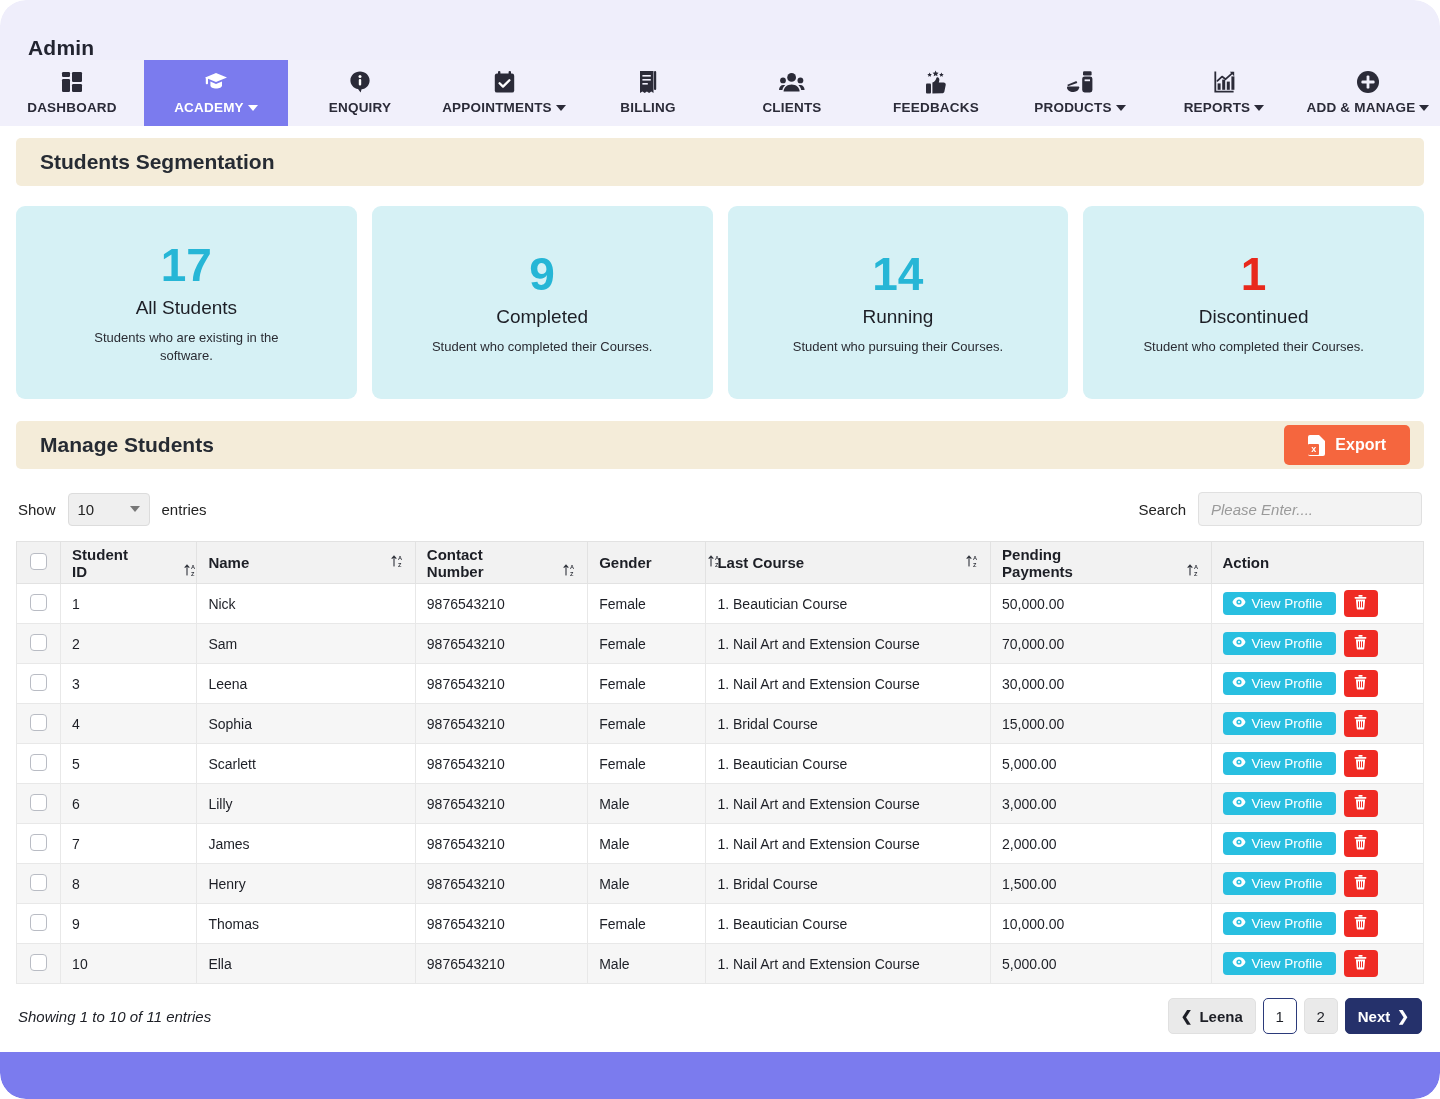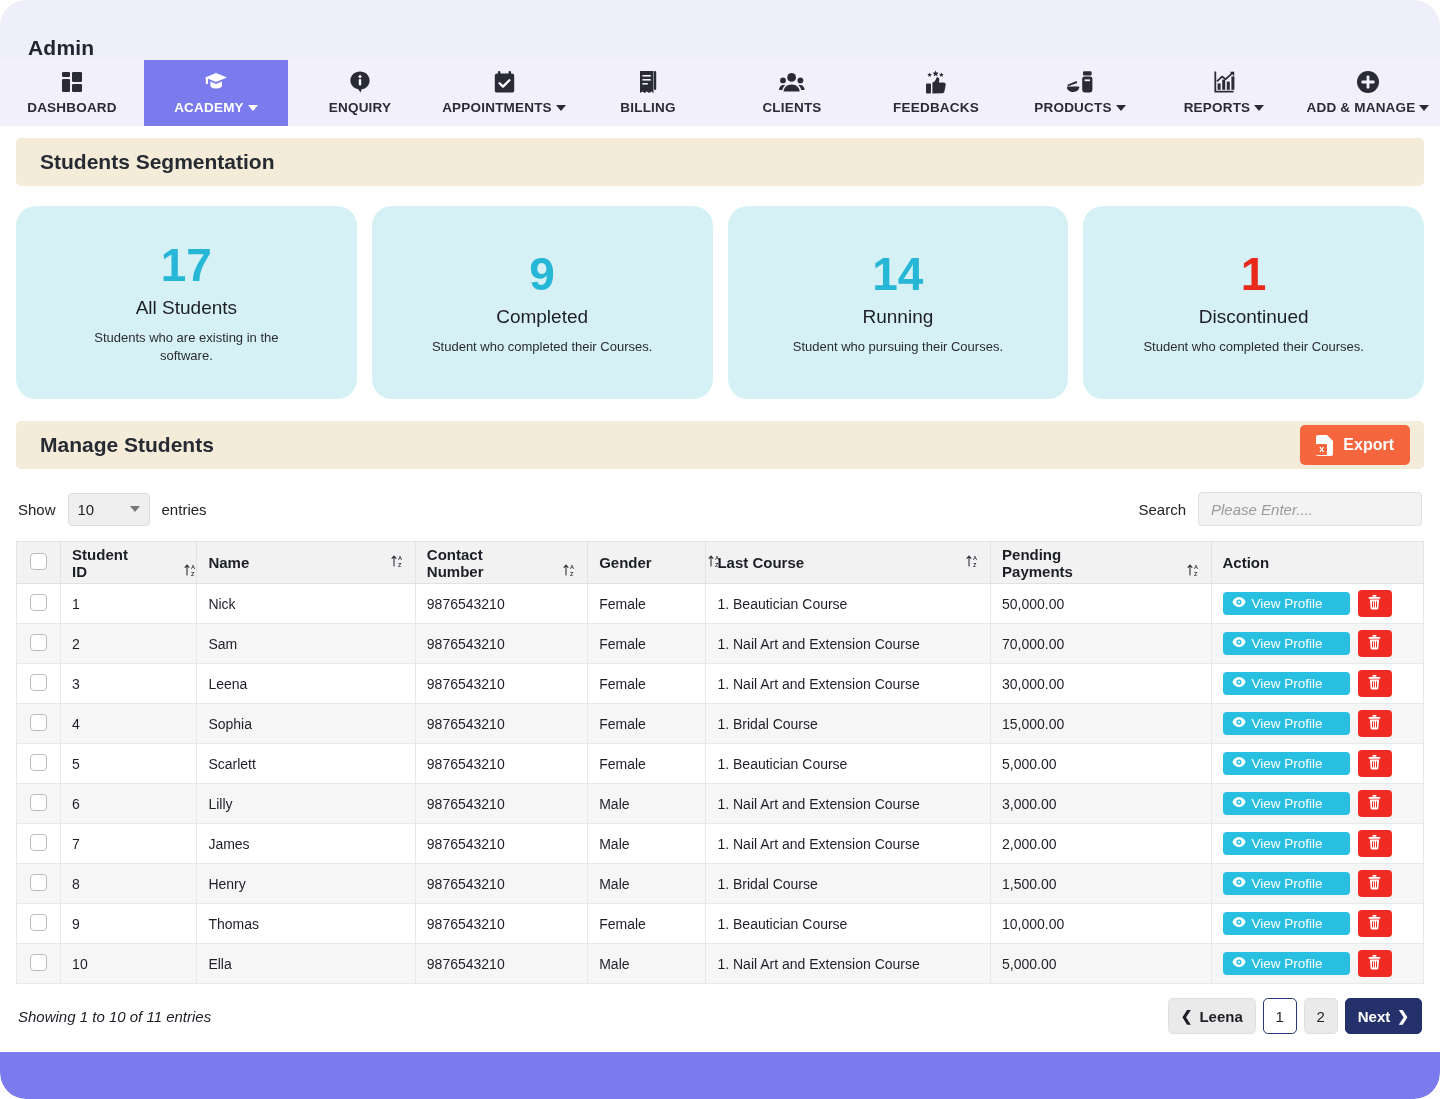--- a/index.html
+++ b/index.html
@@ -92,21 +92,21 @@
     padding: 0 14px 0 24px;
   }
   .section-bar h2 {
     font-size: 21px; font-weight: bold; color: #262b33;
   }
   .export-btn {
     margin-left: auto;
     background: #f5663e;
     color: #fff;
     border: none; border-radius: 5px;
-    height: 40px; padding: 0 16px;
+    height: 40px; padding: 0 24px;
     display: flex; align-items: center; gap: 10px;
     font-size: 16px; font-weight: bold;
     cursor: pointer;
   }
   .excel-ico {
     width: 17px; height: 21px; background: #fff; border-radius: 2px;
     position: relative; display:block;
   }
   .excel-ico::before {
     content:""; position:absolute; top:0; right:0;
@@ -120,21 +120,21 @@
   }
 
   
   .cards {
     display: flex; gap: 15px;
     margin: 20px 16px 0 16px;
   }
   .card {
     flex: 1 1 0;
     background: #d6f1f5;
-    border-radius: 20px;
+    border-radius: 9px;
     height: 193px;
     display: flex; flex-direction: column;
     align-items: center; justify-content: center;
     padding: 14px 18px;
     text-align: center;
   }
   .card-num {
     font-size: 46px; font-weight: bold; color: #26b6d6;
     line-height: 1.05; margin-bottom: 8px;
     font-family: "Liberation Sans", sans-serif;
@@ -212,21 +212,21 @@
   .col-contact { width: 172px; }
   .col-gender { width: 118px; }
   .col-course { width: 284px; }
   .col-pay { width: 220px; }
   .col-action { width: 212px; }
   .cell-center { text-align: center; }
   .actions { display: flex; align-items: center; gap: 8px; }
   .view-btn {
     background: #29bfe0; color: #fff;
     border: none; border-radius: 4px;
-    height: 23px; padding: 0 27px 0 9px;
+    height: 23px; padding: 0 13px 0 9px;
     display: inline-flex; align-items: center; gap: 6px;
     font-size: 13.5px; cursor: pointer; white-space: nowrap;
     font-family: "Liberation Sans", sans-serif;
   }
   .del-btn {
     background: #ef2b24; border: none; border-radius: 4px;
     width: 34px; height: 27px;
     display: inline-flex; align-items: center; justify-content: center;
     cursor: pointer;
   }

